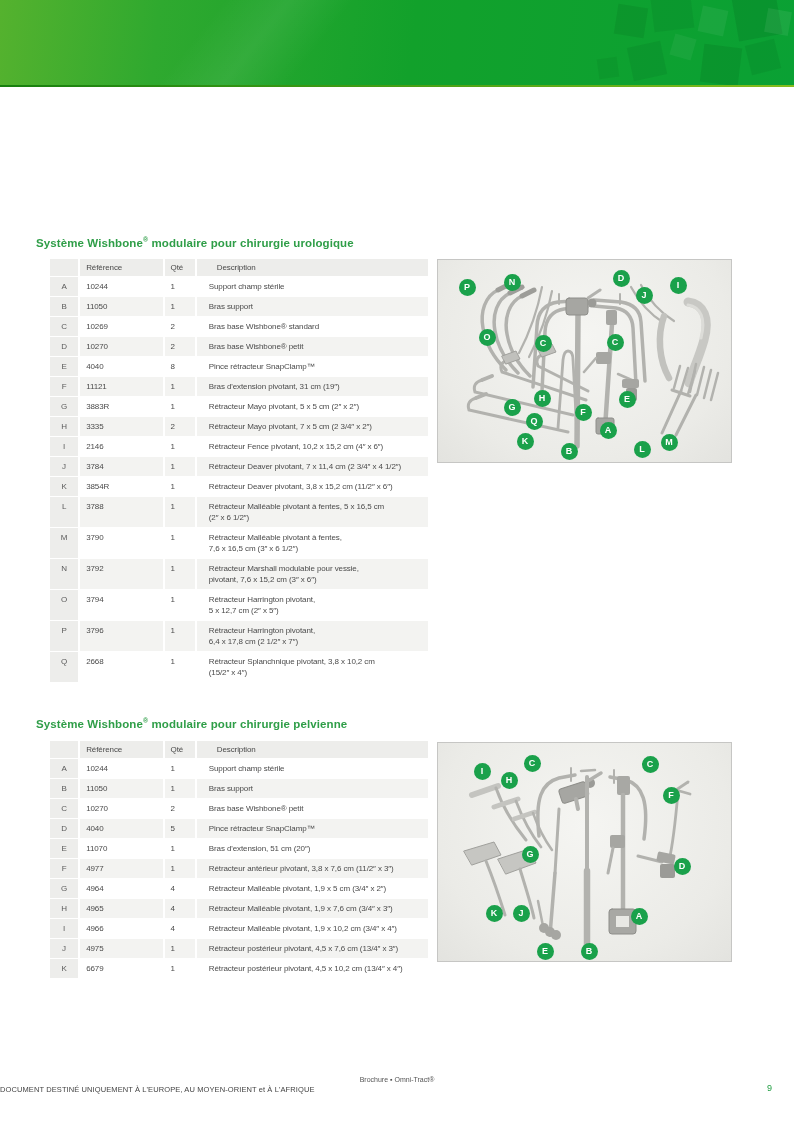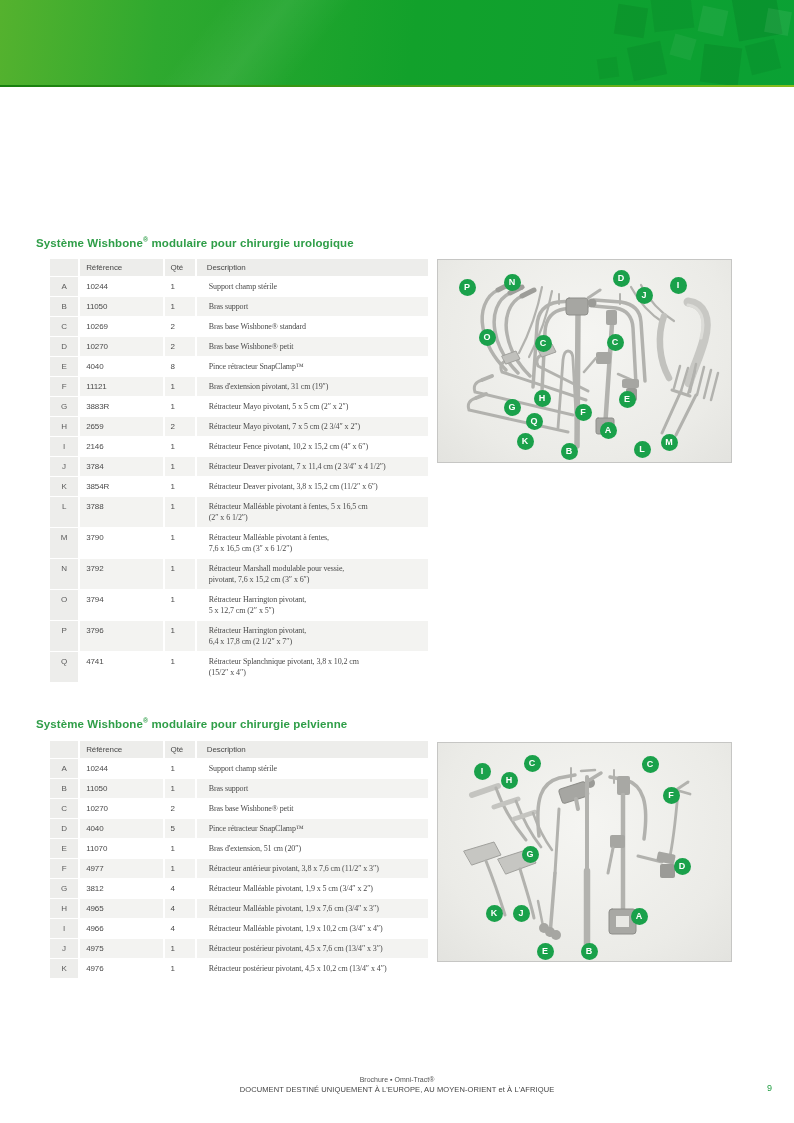--- a/index.html
+++ b/index.html
@@ -61,22 +61,22 @@
     background:#ededeb; font-weight:normal; text-align:left;
     font-size:8px; color:#4a4a4a; padding:4px 6px; letter-spacing:-0.1px;
   }
   .itable td {
     font-size:8px; line-height:11px; letter-spacing:-0.1px;
     padding:4px 6px; vertical-align:top; color:#4b4b4b;
   }
   .itable tr:nth-child(even) td { background:#f3f3f1; }
   .itable td.c-letter, .itable tr:nth-child(even) td.c-letter { background:#ededeb; text-align:center; color:#5a5a5a; padding-left:2px; padding-right:2px; }
   .col-letter { width:28px; } .col-ref { width:82px; } .col-qty { width:30px; } .col-desc { width:230px; }
-  .itable td.c-desc { white-space:pre-line; padding-left:12px;font-family:Liberation Serif, serif; }
-  .itable th.h-desc { padding-left:10px; }
+  .itable td.c-desc { white-space:pre-line; padding-left:12px; }
+  .itable th.h-desc { padding-left:20px; }
 
   
   .panel {
     position:absolute; left:437px; width:295px;
     background:radial-gradient(ellipse at 50% 38%, #f5f5f2 0%, #ebebe7 70%, #e3e3df 100%);
     border:1px solid #c6c6c4;
   }
   #panel-0 { top:259px; height:204px; }
   #panel-1 { top:742px; height:220px; }
   .panel svg { position:absolute; left:0; top:0; }
@@ -85,21 +85,21 @@
     background:#1aa14b; color:#ffffff; font-size:9px; font-weight:bold;
     line-height:17px; text-align:center;
   }
 
   
   .footer-line1 {
     position:absolute; top:1076px; left:0; width:794px; text-align:center;
     font-size:7px; color:#555555;
   }
   .footer-line2 {
-    position:absolute; top:1085px; left:0; width:794px; text-align:center;
+    position:absolute; top:1085px; left:0; width:794px; 
     font-size:7.5px; color:#444444; letter-spacing:0.1px;
   }
   .page-number {
     position:absolute; top:1083px; right:22px;
     font-size:9px; color:#1f9d40;
   }
 </style>
 </head>
 <body>
 
@@ -173,21 +173,21 @@
         <td class="c-desc">Bras d'extension pivotant, 31 cm (19″)</td>
       </tr>
       <tr>
         <td class="c-letter">G</td>
         <td class="c-ref">3883R</td>
         <td class="c-qty">1</td>
         <td class="c-desc">Rétracteur Mayo pivotant, 5 x 5 cm (2″ x 2″)</td>
       </tr>
       <tr>
         <td class="c-letter">H</td>
-        <td class="c-ref">2659</td>
+        <td class="c-ref">3335</td>
         <td class="c-qty">2</td>
         <td class="c-desc">Rétracteur Mayo pivotant, 7 x 5 cm (2 3/4″ x 2″)</td>
       </tr>
       <tr>
         <td class="c-letter">I</td>
         <td class="c-ref">2146</td>
         <td class="c-qty">1</td>
         <td class="c-desc">Rétracteur Fence pivotant, 10,2 x 15,2 cm (4″ x 6″)</td>
       </tr>
       <tr>
@@ -232,21 +232,21 @@
       </tr>
       <tr>
         <td class="c-letter">P</td>
         <td class="c-ref">3796</td>
         <td class="c-qty">1</td>
         <td class="c-desc">Rétracteur Harrington pivotant,
 6,4 x 17,8 cm (2 1/2″ x 7″)</td>
       </tr>
       <tr>
         <td class="c-letter">Q</td>
-        <td class="c-ref">4741</td>
+        <td class="c-ref">2668</td>
         <td class="c-qty">1</td>
         <td class="c-desc">Rétracteur Splanchnique pivotant, 3,8 x 10,2 cm
 (15/2″ x 4″)</td>
       </tr>
     </tbody>
 </table>
 
 <div class="panel" id="panel-0">
   <svg width="295" height="204" viewBox="0 0 295 204">
     <g stroke="#b2b2ae" fill="none" stroke-linecap="round">
@@ -385,21 +385,21 @@
         <td class="c-desc">Bras d'extension, 51 cm (20″)</td>
       </tr>
       <tr>
         <td class="c-letter">F</td>
         <td class="c-ref">4977</td>
         <td class="c-qty">1</td>
         <td class="c-desc">Rétracteur antérieur pivotant, 3,8 x 7,6 cm (11/2″ x 3″)</td>
       </tr>
       <tr>
         <td class="c-letter">G</td>
-        <td class="c-ref">3812</td>
+        <td class="c-ref">4964</td>
         <td class="c-qty">4</td>
         <td class="c-desc">Rétracteur Malléable pivotant, 1,9 x 5 cm (3/4″ x 2″)</td>
       </tr>
       <tr>
         <td class="c-letter">H</td>
         <td class="c-ref">4965</td>
         <td class="c-qty">4</td>
         <td class="c-desc">Rétracteur Malléable pivotant, 1,9 x 7,6 cm (3/4″ x 3″)</td>
       </tr>
       <tr>
@@ -409,21 +409,21 @@
         <td class="c-desc">Rétracteur Malléable pivotant, 1,9 x 10,2 cm (3/4″ x 4″)</td>
       </tr>
       <tr>
         <td class="c-letter">J</td>
         <td class="c-ref">4975</td>
         <td class="c-qty">1</td>
         <td class="c-desc">Rétracteur postérieur pivotant, 4,5 x 7,6 cm (13/4″ x 3″)</td>
       </tr>
       <tr>
         <td class="c-letter">K</td>
-        <td class="c-ref">4976</td>
+        <td class="c-ref">6679</td>
         <td class="c-qty">1</td>
         <td class="c-desc">Rétracteur postérieur pivotant, 4,5 x 10,2 cm (13/4″ x 4″)</td>
       </tr>
     </tbody>
 </table>
 
 <div class="panel" id="panel-1">
   <svg width="295" height="220" viewBox="0 0 295 220">
     <g stroke="#b2b2ae" fill="none" stroke-linecap="round">
 

